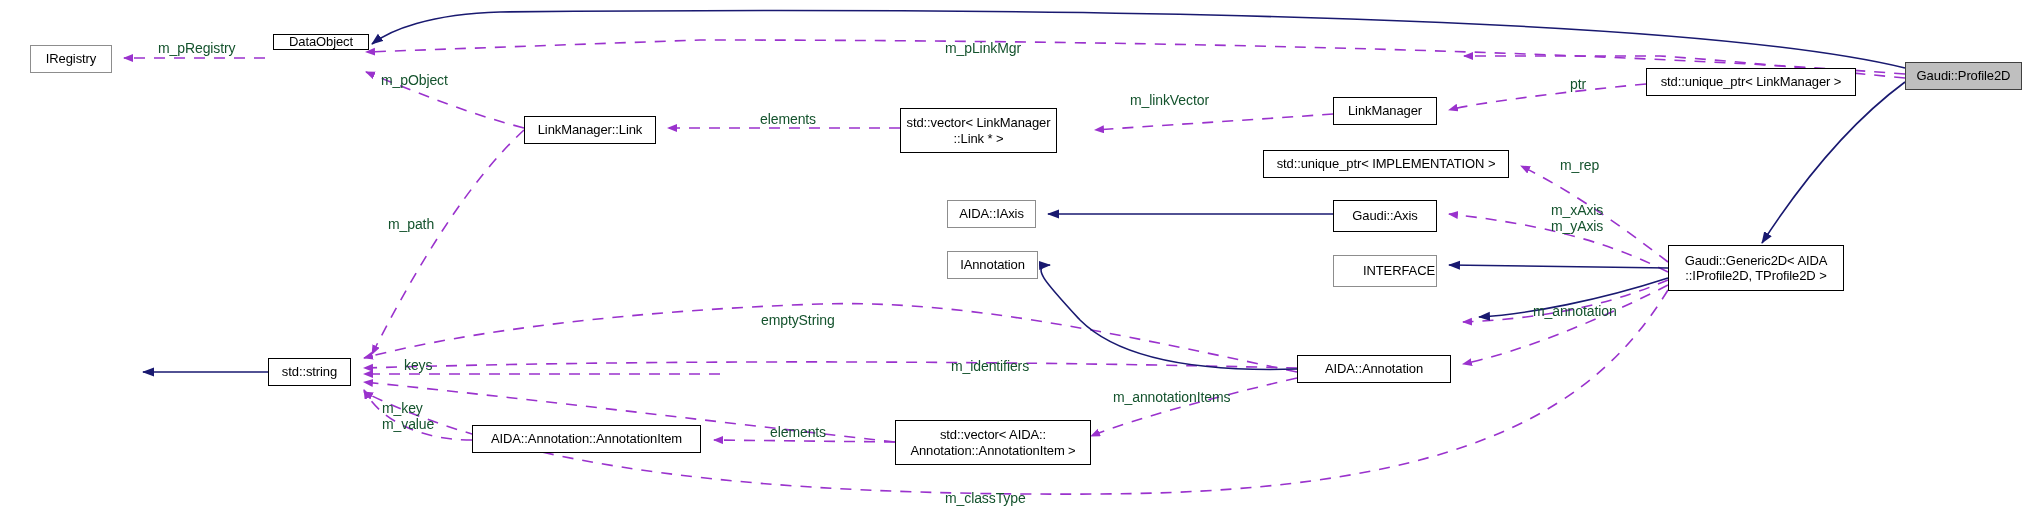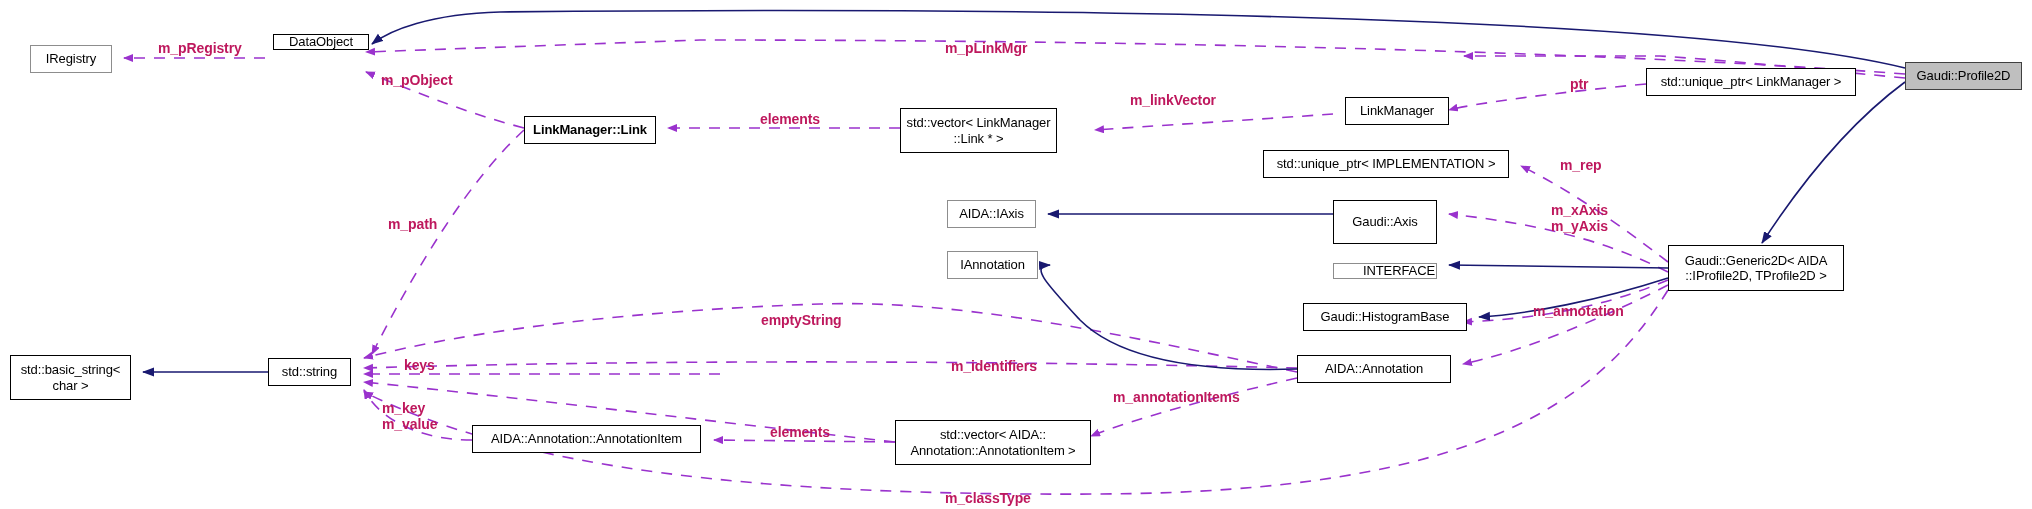--- a/index.html
+++ b/index.html
@@ -7,22 +7,22 @@
   body{width:2032px;height:509px;overflow:hidden;
        font-family:"Liberation Sans","DejaVu Sans",sans-serif;}
   #diagram{position:relative;width:2032px;height:509px;background:#ffffff;}
   #edges{position:absolute;left:0;top:0;width:2032px;height:509px;}
   .node{position:absolute;box-sizing:border-box;display:flex;align-items:center;
         justify-content:center;text-align:center;background:#ffffff;
         border:1px solid #000000;font-size:13px;color:#000000;line-height:1.18;
         white-space:pre-line;letter-spacing:-0.1px;}
   .node.thin{border:1px solid #8d8d8d;}
   .node.current{background:#bfbfbf;border:1px solid #404040;}
-  .elabel{position:absolute;font-size:14px;color:#be185d;white-space:pre-line;
-          line-height:1.15;letter-spacing:-0.1px;font-weight:bold;}
+  .elabel{position:absolute;font-size:14px;color:#14532d;white-space:pre-line;
+          line-height:1.15;letter-spacing:-0.1px;}
 </style>
 </head>
 <body>
 
 <div id="diagram">
 
   <svg id="edges" viewBox="0 0 2032 509" xmlns="http://www.w3.org/2000/svg">
     <defs>
       <marker id="uarrow" markerWidth="10" markerHeight="10" refX="9" refY="4" orient="auto" markerUnits="userSpaceOnUse">
         <path d="M0,0 L10,4 L0,8 z" fill="#9a32cd"></path>
@@ -61,36 +61,33 @@
       <path d="M1297,369 C1200,372 1120,360 1080,320 C1045,282 1030,266 1050,265" marker-end="url(#iarrow)"></path>
       <path d="M1668,268 L1449,265" marker-end="url(#iarrow)"></path>
       <path d="M1668,278 C1600,300 1530,314 1479,317" marker-end="url(#iarrow)"></path>
       <path d="M1905,82 C1840,130 1790,200 1762,243" marker-end="url(#iarrow)"></path>
       <path d="M268,372 L143,372" marker-end="url(#iarrow)"></path>
     </g>
   </svg>
 
   <div class="node thin" style="left: 30px; top: 45px; width: 82px; height: 28px;">IRegistry</div>
   <div class="node" style="left: 265px; top: 34px; width: 96px; height: 16px; margin-left: 8px;">DataObject</div>
-  <div class="node" style="left: 524px; top: 116px; width: 132px; height: 28px; font-weight: bold;">LinkManager::Link</div>
+  <div class="node" style="left: 524px; top: 116px; width: 132px; height: 28px;">LinkManager::Link</div>
   <div class="node" style="left: 900px; top: 108px; width: 157px; height: 45px;">std::vector&lt; LinkManager
 ::Link * &gt;</div>
-  <div class="node" style="left: 1333px; top: 97px; width: 104px; height: 28px; margin-left: 12px;">LinkManager</div>
+  <div class="node" style="left: 1333px; top: 97px; width: 104px; height: 28px;">LinkManager</div>
   <div class="node" style="left: 1646px; top: 68px; width: 210px; height: 28px;">std::unique_ptr&lt; LinkManager &gt;</div>
   <div class="node" style="left: 1263px; top: 150px; width: 246px; height: 28px;">std::unique_ptr&lt; IMPLEMENTATION &gt;</div>
   <div class="node thin" style="left: 947px; top: 200px; width: 89px; height: 28px;">AIDA::IAxis</div>
-  <div class="node" style="left: 1333px; top: 200px; width: 104px; height: 44px;">Gaudi::Axis</div>
+  <div class="node" style="left: 1333px; top: 200px; width: 104px; height: 32px;">Gaudi::Axis</div>
   <div class="node thin" style="left: 947px; top: 251px; width: 91px; height: 28px;">IAnnotation</div>
-  <div class="node thin" style="left: 1333px; top: 263px; width: 104px; height: 16px; padding-left: 28px;">INTERFACE</div>
+  <div class="node thin" style="left: 1333px; top: 255px; width: 104px; height: 32px; padding-left: 28px;">INTERFACE</div>
   <div class="node" style="left: 1668px; top: 245px; width: 176px; height: 46px;">Gaudi::Generic2D&lt; AIDA
 ::IProfile2D, TProfile2D &gt;</div>
-  <div class="node" style="left: 1303px; top: 303px; width: 164px; height: 28px;">Gaudi::HistogramBase</div>
   <div class="node" style="left: 1297px; top: 355px; width: 154px; height: 28px;">AIDA::Annotation</div>
-  <div class="node" style="left: 10px; top: 355px; width: 121px; height: 45px;">std::basic_string&lt;
-char &gt;</div>
   <div class="node" style="left: 268px; top: 358px; width: 83px; height: 28px;">std::string</div>
   <div class="node" style="left: 472px; top: 425px; width: 229px; height: 28px;">AIDA::Annotation::AnnotationItem</div>
   <div class="node" style="left: 895px; top: 420px; width: 196px; height: 45px;">std::vector&lt; AIDA::
 Annotation::AnnotationItem &gt;</div>
   <div class="node current" style="left: 1905px; top: 62px; width: 117px; height: 28px;">Gaudi::Profile2D</div>
 
   <div class="elabel" style="left: 158px; top: 40px;">m_pRegistry</div>
   <div class="elabel" style="left: 945px; top: 40px;">m_pLinkMgr</div>
   <div class="elabel" style="left: 381px; top: 72px;">m_pObject</div>
   <div class="elabel" style="left: 760px; top: 111px;">elements</div>

